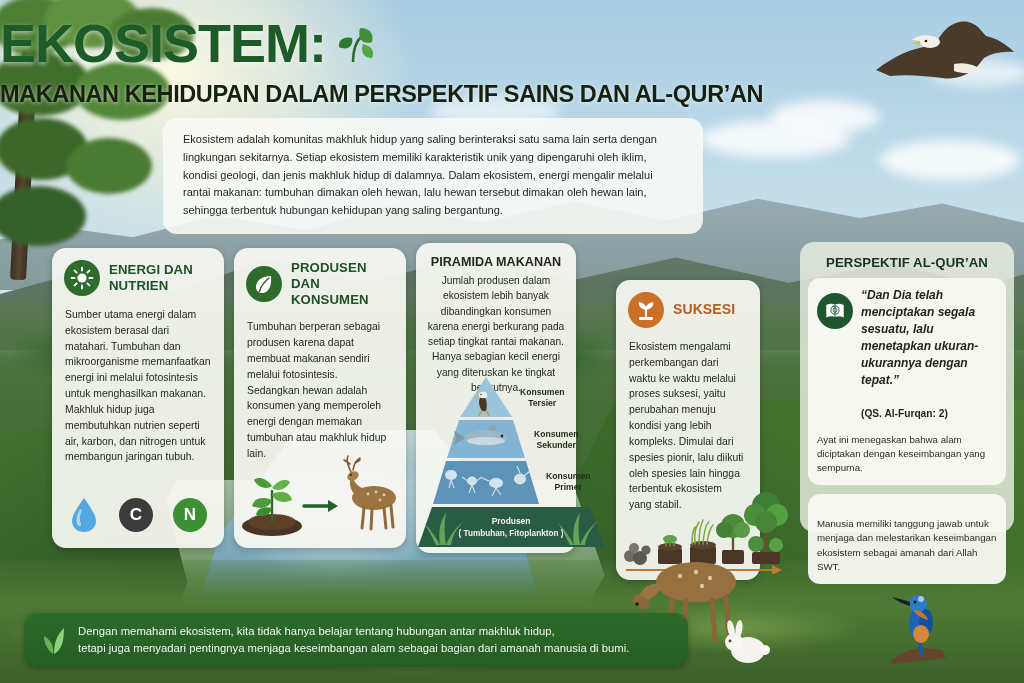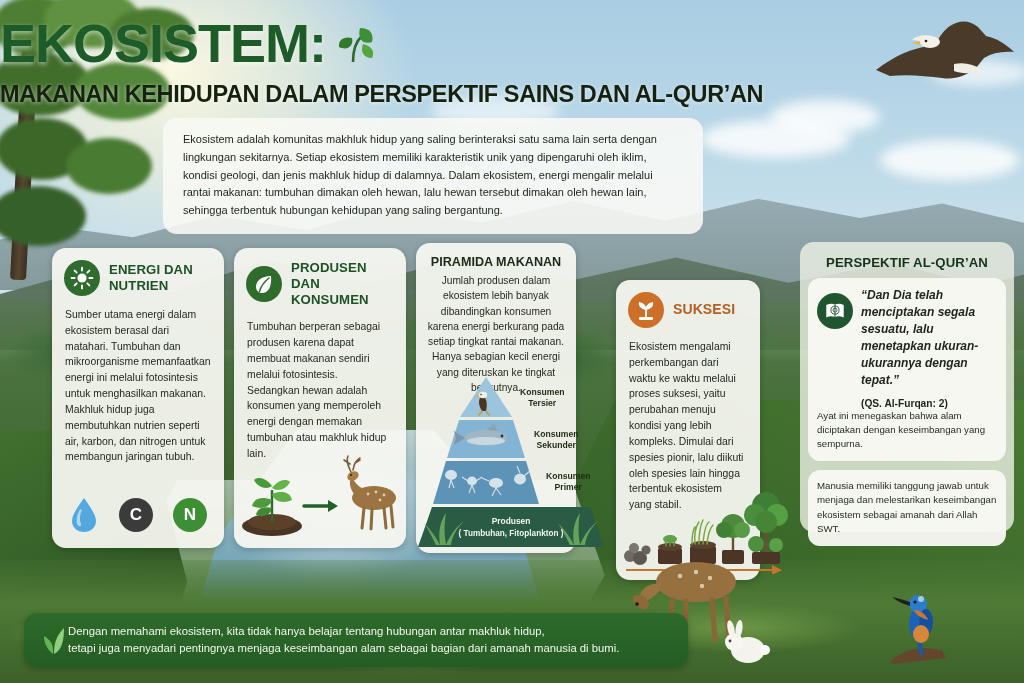--- a/index.html
+++ b/index.html
@@ -197,29 +197,29 @@
     border-radius: 12px; padding: 9px 9px 10px 9px;
     margin-bottom: 9px;
   }
   .verse-top { display: flex; gap: 8px; }
   .verse-icon {
     width: 36px; height: 36px; border-radius: 50%; flex: 0 0 36px;
     background: #1f5630; display: flex; align-items: center; justify-content: center;
     margin-top: 6px;
   }
   .verse-text { font-size: 12px; line-height: 1.42; color: #1d2418; font-weight: 600; font-style: italic; }
-  .verse-ref { font-size: 10.2px; font-weight: 700; color: #1d2418; margin-top: 9px; }
-  .verse-note { font-size: 9.7px; line-height: 1.45; color: #262e20; margin-top: 0; }
+  .verse-ref { font-size: 10.2px; font-weight: 700; color: #1d2418; margin-top: 19px; }
+  .verse-note { font-size: 9.7px; line-height: 1.45; color: #262e20; margin-top: 14px; }
 
   
   .bottom-banner {
     position: absolute; left: 24px; top: 613px; width: 664px; height: 54px;
     background: linear-gradient(180deg, #2d6b2a 0%, #255c24 100%);
     border-radius: 13px;
-    display: flex; align-items: center; 
+    display: flex; align-items: center; gap: 10px;
     padding: 0 16px;
     box-shadow: 0 2px 6px rgba(0,0,0,0.25);
   }
   .banner-text { color: #f3f8ef; font-size: 11.3px; line-height: 1.5; }
 
   .anim { position: absolute; }
 </style>
 </head>
 <body>
 

